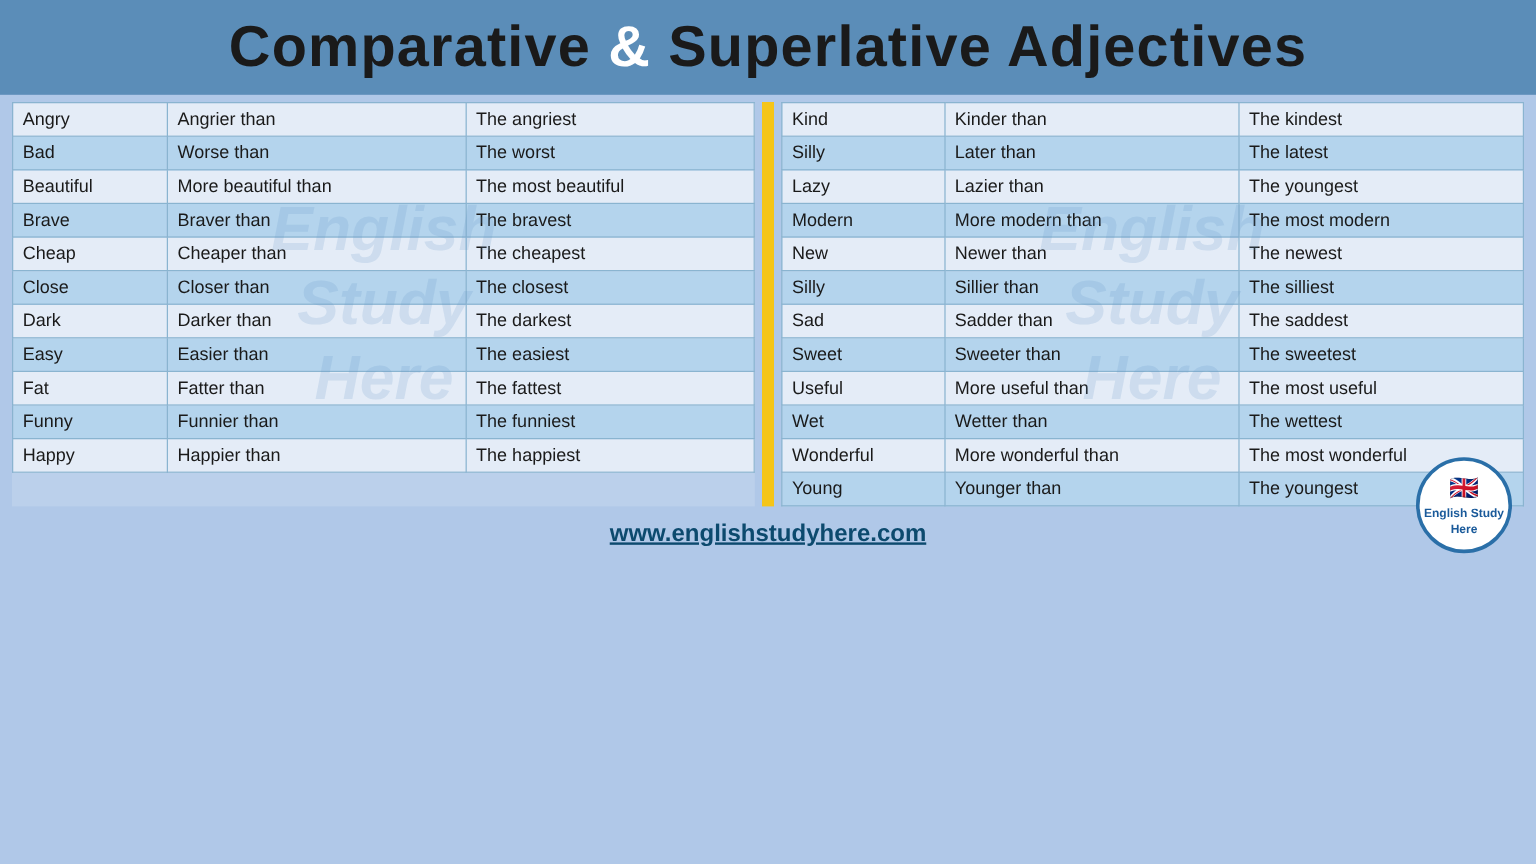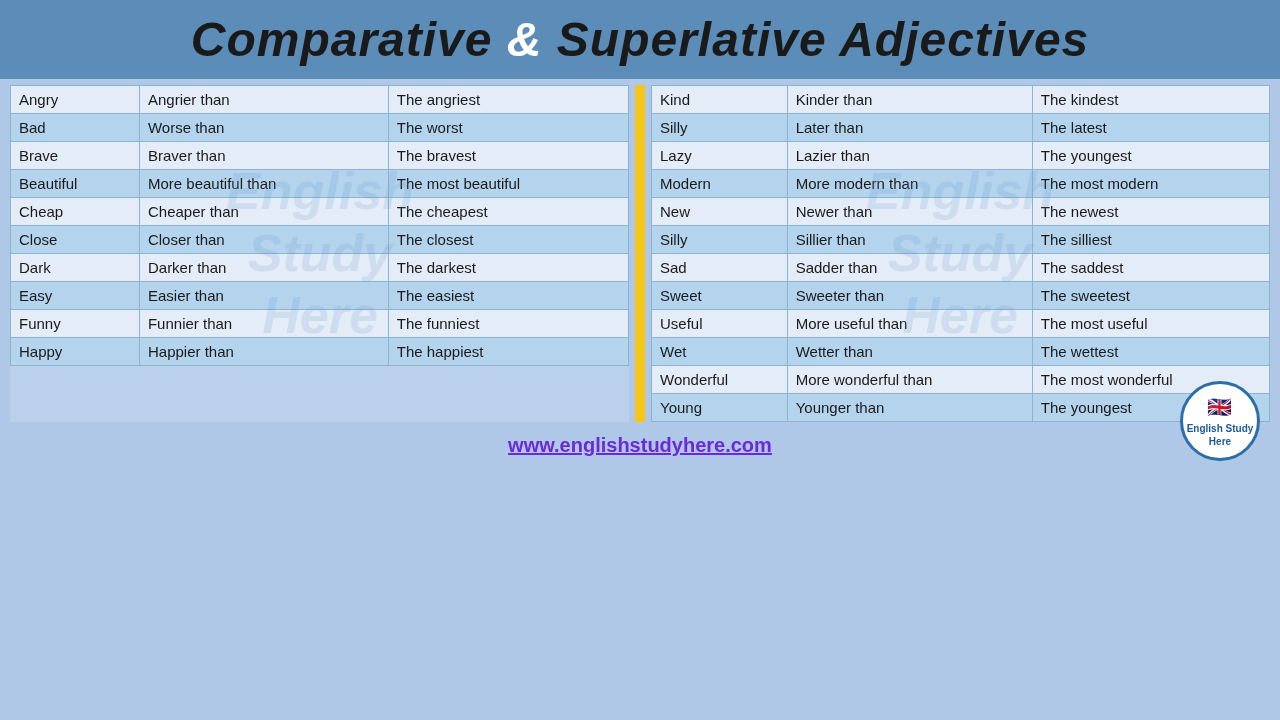--- a/index.html
+++ b/index.html
@@ -12,21 +12,20 @@
     }
     .header {
       background: #5b8db8;
       padding: 12px 20px;
       text-align: center;
     }
     .header h1 {
       font-size: 48px;
       font-weight: 900;
       color: #1a1a1a;
-      font-style: italic;
       letter-spacing: 1px;
       text-align: center;
     }
     .header h1 .ampersand {
       color: white;
     }
     .content {
       padding: 6px 10px;
       display: flex;
       gap: 0;
@@ -88,21 +87,21 @@
       line-height: 1.2;
       text-align: center;
     }
     .footer {
       text-align: center;
       padding: 6px 0 4px 0;
       font-size: 20px;
       position: relative;
     }
     .footer a {
-      color: #6d28d9;
+      color: #0c4a6e;
       text-decoration: underline;
       font-weight: bold;
     }
     .logo {
       position: absolute;
       right: 20px;
       bottom: 0px;
       width: 80px;
       height: 80px;
       background: white;
@@ -145,48 +144,53 @@
             <td>Angry</td>
             <td>Angrier than</td>
             <td>The angriest</td>
           </tr>
           <tr>
             <td>Bad</td>
             <td>Worse than</td>
             <td>The worst</td>
           </tr>
           <tr>
+            <td>Beautiful</td>
+            <td>More beautiful than</td>
+            <td>The  most beautiful</td>
+          </tr>
+          <tr>
             <td>Brave</td>
             <td>Braver than</td>
             <td>The bravest</td>
           </tr>
           <tr>
-            <td>Beautiful</td>
-            <td>More beautiful than</td>
-            <td>The  most beautiful</td>
-          </tr>
-          <tr>
             <td>Cheap</td>
             <td>Cheaper than</td>
             <td>The cheapest</td>
           </tr>
           <tr>
             <td>Close</td>
             <td>Closer than</td>
             <td>The closest</td>
           </tr>
           <tr>
             <td>Dark</td>
             <td>Darker than</td>
             <td>The darkest</td>
           </tr>
           <tr>
             <td>Easy</td>
             <td>Easier than</td>
             <td>The easiest</td>
+          </tr>
+          <tr>
+            <td>Fat</td>
+            <td>Fatter than</td>
+            <td>The fattest</td>
           </tr>
           <tr>
             <td>Funny</td>
             <td>Funnier than</td>
             <td>The funniest</td>
           </tr>
           <tr>
             <td>Happy</td>
             <td>Happier than</td>
             <td>The happiest</td>

